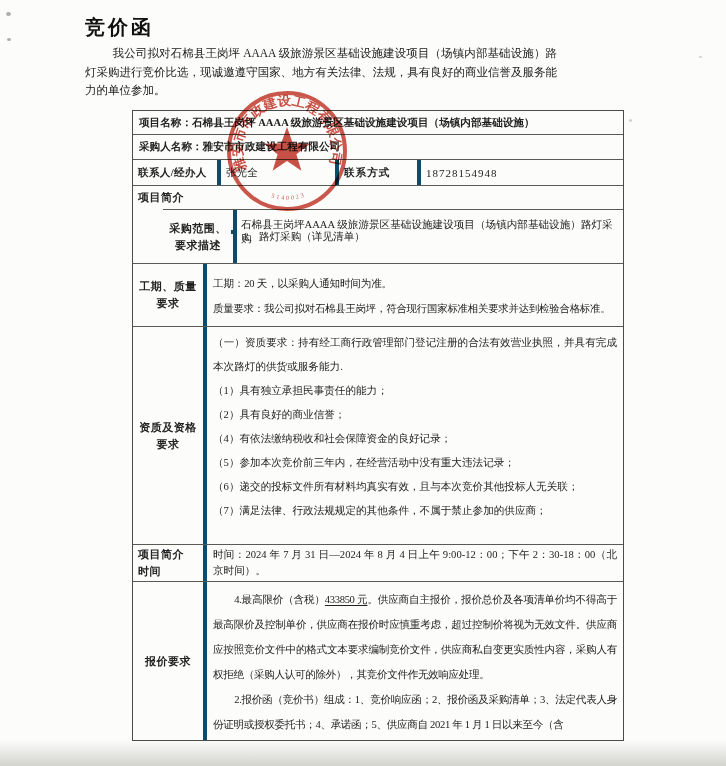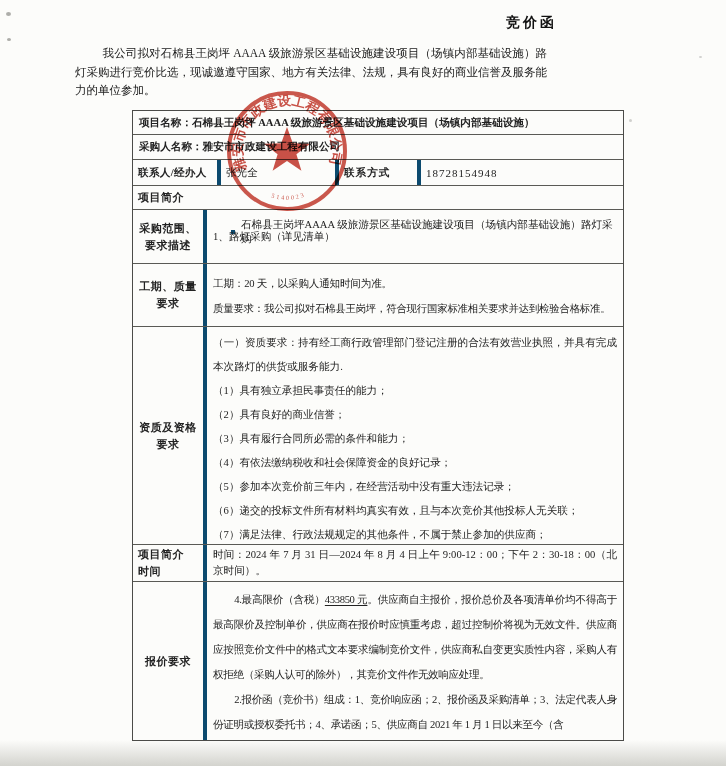--- a/index.html
+++ b/index.html
@@ -18,25 +18,25 @@
     pointer-events:none;
   }
   .speck { position:absolute; background:#6b6b66; border-radius:50%; opacity:.55; }
   .speck.s1 { left:6px; top:12px; width:5px; height:4px; }
   .speck.s2 { left:7px; top:38px; width:4px; height:3px; }
   .speck.s3 { left:629px; top:119px; width:3px; height:3px; opacity:.3; }
   .speck.s4 { left:699px; top:56px; width:3px; height:2px; opacity:.3; }
 
   .doc-title {
     position:absolute; left:85px; top:14px; width:472px;
-    text-align:right; font-size:14px; font-weight:bold; letter-spacing:3px;
+    text-align:left; font-size:20px; font-weight:bold; letter-spacing:3px;
     color:#111;
   }
   .intro {
-    position:absolute; left:75px; top:44px; width:472px;
+    position:absolute; left:85px; top:44px; width:472px;
     font-size:11.5px; line-height:18.5px; text-align:justify;
     text-indent:2.4em; color:#191919;
   }
 
   
   .tbl {
     position:absolute; left:132px; top:110px; width:492px;
     border:1.3px solid #4b4b48; background:transparent;
     font-size:10.6px; color:#222;
   }
@@ -54,21 +54,21 @@
   .r-single { height:23px; align-items:center; font-weight:bold; }
   .r-single.r2 { height:25px; }
   .r-contact { height:26px; }
   .r-contact .c { display:flex; align-items:center; padding:0 5px; }
   .c-lbl1 { flex:0 0 84px; font-weight:bold; letter-spacing:.3px; }
   .c-name { flex:0 0 118px; }
   .c-lbl2 { flex:0 0 82px; font-weight:bold; letter-spacing:1px; }
   .c-phone { flex:1; letter-spacing:1px; font-size:11px; }
   .r-brief { height:24px;gap:28px; }
   .r-brief .cnt { display:flex; align-items:center;margin-top:44px; }
-  .r-scope { height:54px; }
+  .r-scope { height:54px;margin-left:30px; }
   .r-scope .cnt { display:flex; align-items:center; }
   .r-duration { height:63px; }
   .r-duration .cnt { padding-top:7px; }
   .r-duration .line { line-height:25px; letter-spacing:-.2px; }
   .r-duration .line2 { font-size:10.4px; }
   .r-qual { height:218px; }
   .r-qual .cnt { padding-top:4px; }
   .qual-item { line-height:24px; text-align:justify; }
   .r-publish { height:37px; }
   .r-publish .cnt { padding-top:2px; line-height:15.5px; text-align:justify; }
@@ -140,21 +140,20 @@
 
   <div class="row r-qual">
     <div class="lblcol">
       <span>资质及资格</span>
       <span>要求</span>
     </div>
     <div class="cell cnt v">
       <div class="qual-item">（一）资质要求：持有经工商行政管理部门登记注册的合法有效营业执照，并具有完成本次路灯的供货或服务能力.</div>
       <div class="qual-item">（1）具有独立承担民事责任的能力；</div>
       <div class="qual-item">（2）具有良好的商业信誉；</div>
-      <div class="qual-item">（3）具有履行合同所必需的条件和能力；</div>
       <div class="qual-item">（4）有依法缴纳税收和社会保障资金的良好记录；</div>
       <div class="qual-item">（5）参加本次竞价前三年内，在经营活动中没有重大违法记录；</div>
       <div class="qual-item">（6）递交的投标文件所有材料均真实有效，且与本次竞价其他投标人无关联；</div>
       <div class="qual-item">（7）满足法律、行政法规规定的其他条件，不属于禁止参加的供应商；</div>
     </div>
   </div>
 
   <div class="row r-publish">
     <div class="lblcol left-align">
       <span>项目简介</span>

